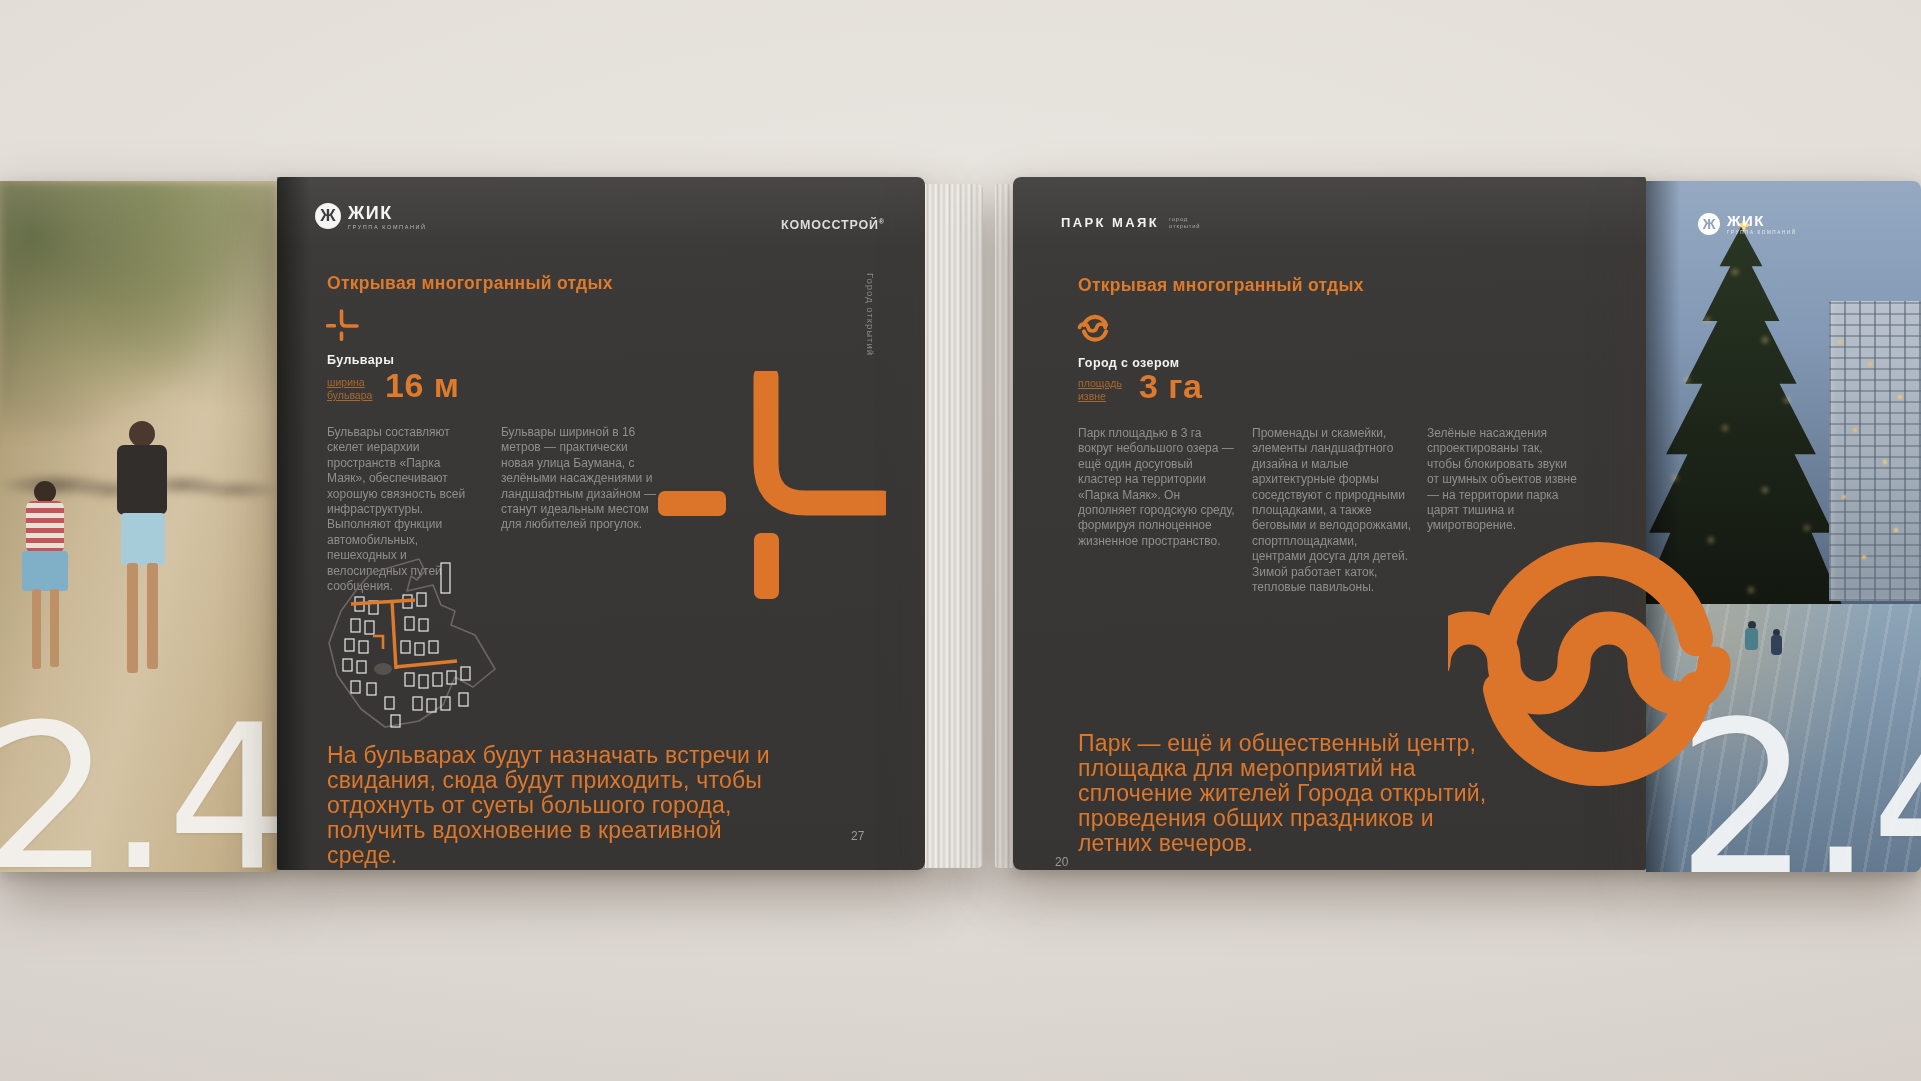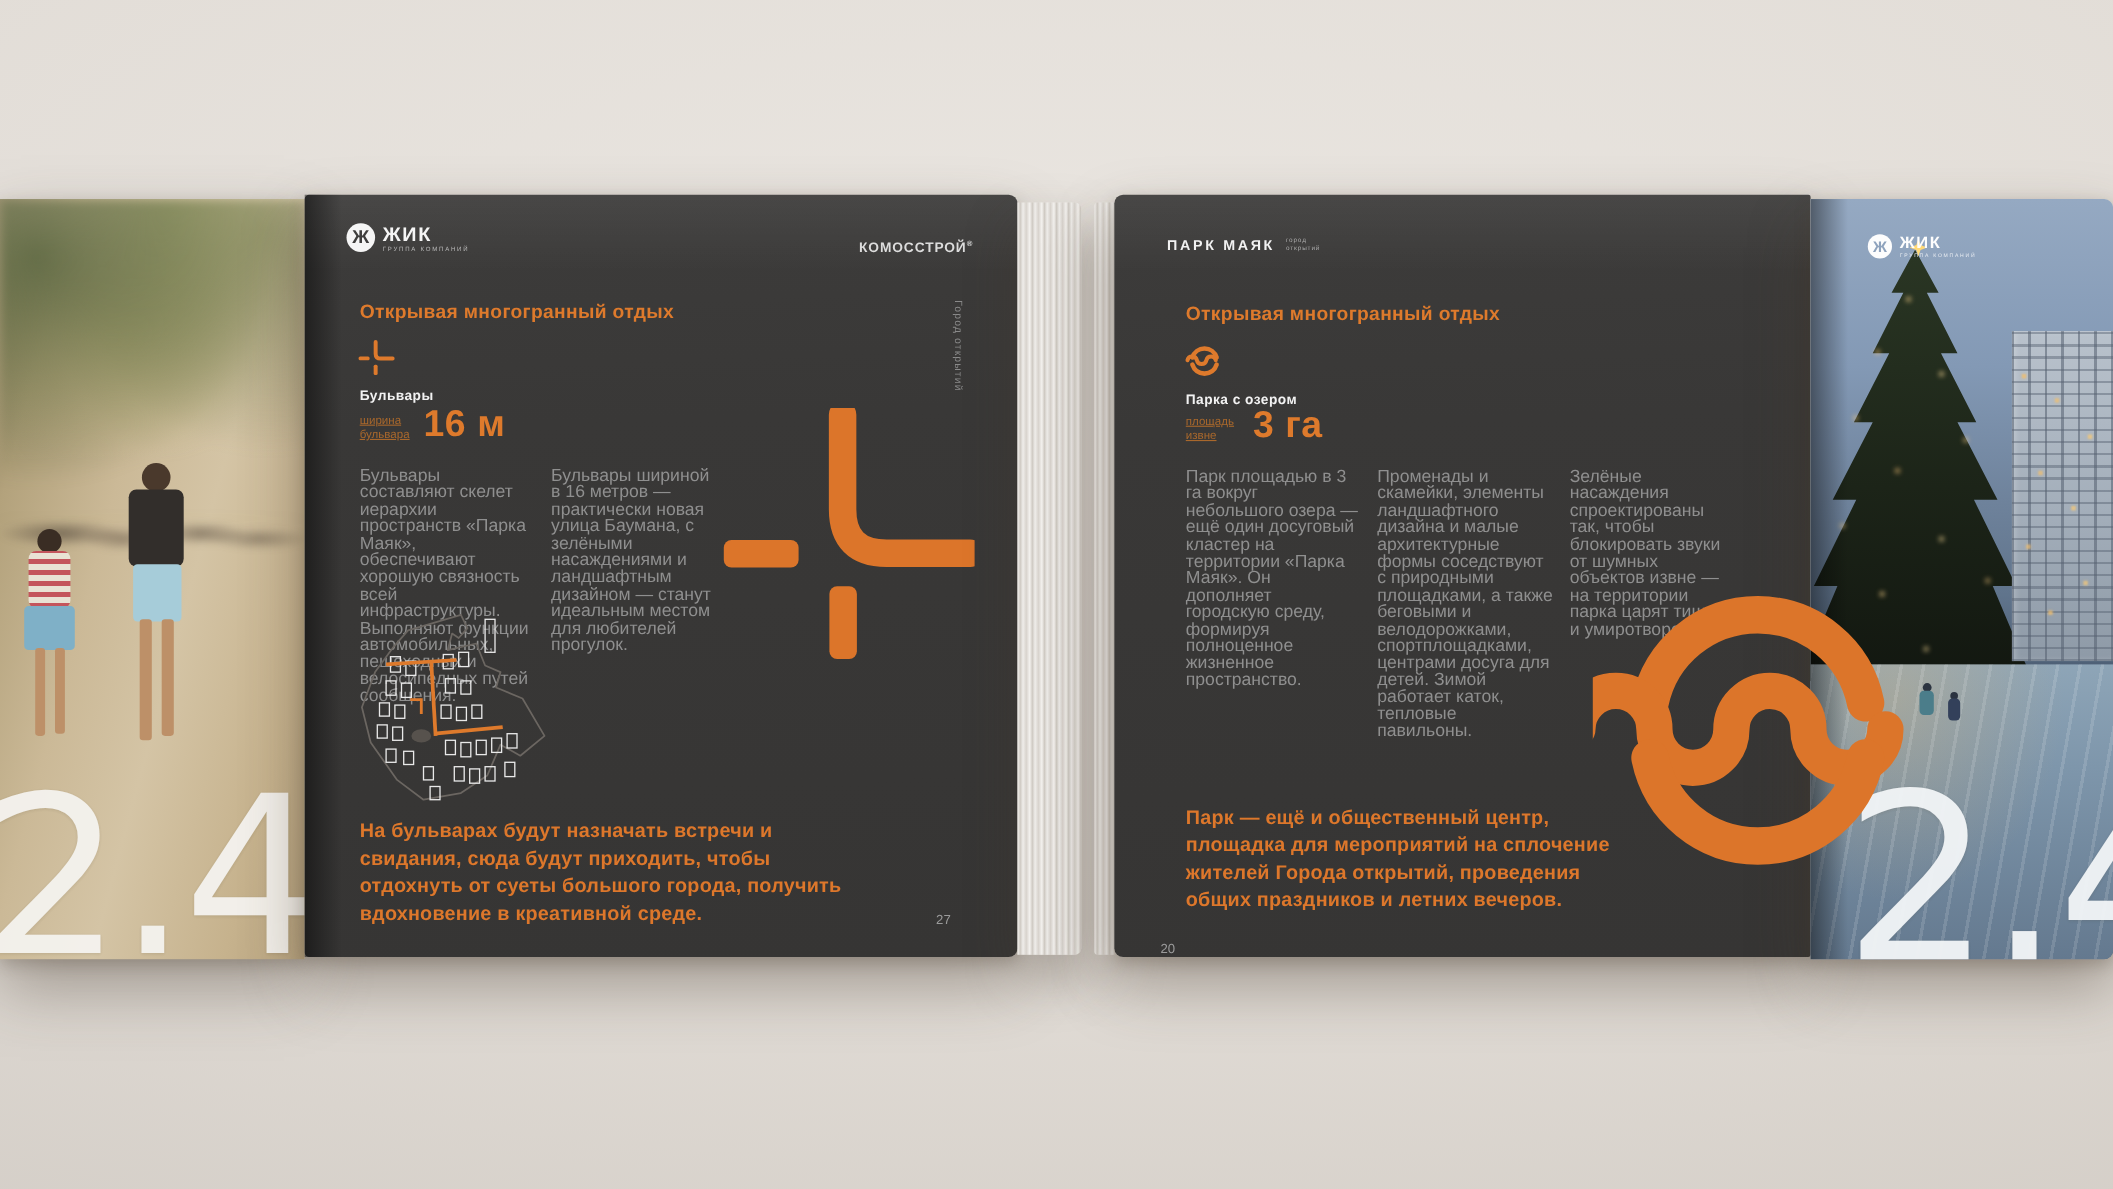--- a/index.html
+++ b/index.html
@@ -16,23 +16,23 @@
   .edge-shade-r::after{content:"";position:absolute;inset:0;background:linear-gradient(270deg,rgba(0,0,0,.50),rgba(0,0,0,0) 36px);pointer-events:none;z-index:9;}
   .top-sheen::after{content:"";position:absolute;left:0;right:0;top:0;height:70px;background:linear-gradient(180deg,rgba(255,255,255,.06),rgba(255,255,255,0));pointer-events:none;}
 
   .stack{position:absolute;background:repeating-linear-gradient(90deg,#f6f4f1 0px,#cfcac3 2.5px,#efedea 5px,#d8d3cd 8px,#f3f1ee 11px);box-shadow:0 22px 45px rgba(70,58,45,.35);}
 
   
   .heading{font-size:17.5px;font-weight:bold;color:#de7a2c;letter-spacing:.3px;}
   .section-title{font-size:12.5px;font-weight:bold;color:#f2f2f2;letter-spacing:.4px;}
   .stat-label{font-size:10.5px;line-height:13px;color:#a9682c;text-decoration:underline;}
   .stat-value{font-size:34px;font-weight:bold;color:#de7a2c;letter-spacing:.5px;}
-  .body-col{font-size:16px;line-height:15.4px;color:#8f8f8f;}
+  .body-col{font-size:12px;line-height:15.4px;color:#8f8f8f;}
   .body-col p{margin:0 0 13px 0;}
-  .footer-text{font-size:18px;line-height:25px;font-weight:bold;color:#dd772b;letter-spacing:.2px;}
+  .footer-text{font-size:23px;line-height:25px;font-weight:normal;color:#dd772b;letter-spacing:.2px;}
   .page-num{font-size:12px;color:#9a9a9a;}
   .side-label{writing-mode:vertical-rl;font-size:9.5px;color:#8a8a8a;letter-spacing:1px;}
 
   
   .zhik{display:flex;align-items:flex-start;gap:7px;}
   .zhik .disc{width:26px;height:26px;border-radius:50%;background:#f5f5f5;display:flex;align-items:center;justify-content:center;
     font-weight:bold;font-size:17px;color:#393837;}
   .zhik .wordwrap{display:flex;flex-direction:column;}
   .zhik .word{font-size:18px;font-weight:bold;color:#f5f5f5;letter-spacing:1.5px;line-height:20px;}
   .zhik .tag{font-size:5.5px;color:#b9b9b9;letter-spacing:1.6px;margin-top:1px;}
@@ -238,21 +238,21 @@
     </div>
 
     <div class="heading abs" style="left:65px;top:98px;">Открывая многогранный отдых</div>
 
     <svg class="abs icon-small" style="left:64px;top:135px;" width="36" height="32" viewBox="0 0 36 32">
       <path d="M 7,13 A 11.5,11.5 0 0 1 29,13" fill="none" stroke="#de7a2c" stroke-width="4.2" stroke-linecap="round"></path>
       <path d="M 2.5,15.5 a 4.4,4.4 0 0 1 8.6,0 a 4.4,4.4 0 0 0 8.6,0 a 4.4,4.4 0 0 1 8.6,0" fill="none" stroke="#de7a2c" stroke-width="3.6" stroke-linecap="round"></path>
       <path d="M 7,19.5 A 11.5,11.5 0 0 0 29,19.5" fill="none" stroke="#de7a2c" stroke-width="4.2" stroke-linecap="round"></path>
     </svg>
 
-    <div class="section-title abs" style="left:65px;top:179px;">Парка с озером</div>
+    <div class="section-title abs" style="left:65px;top:179px;">Город с озером</div>
 
     <div class="stat-label abs" style="left:65px;top:200px;">
       <div>площадь</div>
       <div>извне</div>
     </div>
     <div class="stat-value abs" style="left:126px;top:190px;">3 га</div>
 
     <div class="body-col abs" style="left:65px;top:249px;width:157px;">
       <p>Парк площадью в 3 га вокруг небольшого озера — ещё один досуговый кластер на территории «Парка Маяк». Он дополняет городскую среду, формируя полноценное жизненное пространство.</p>
     </div>

